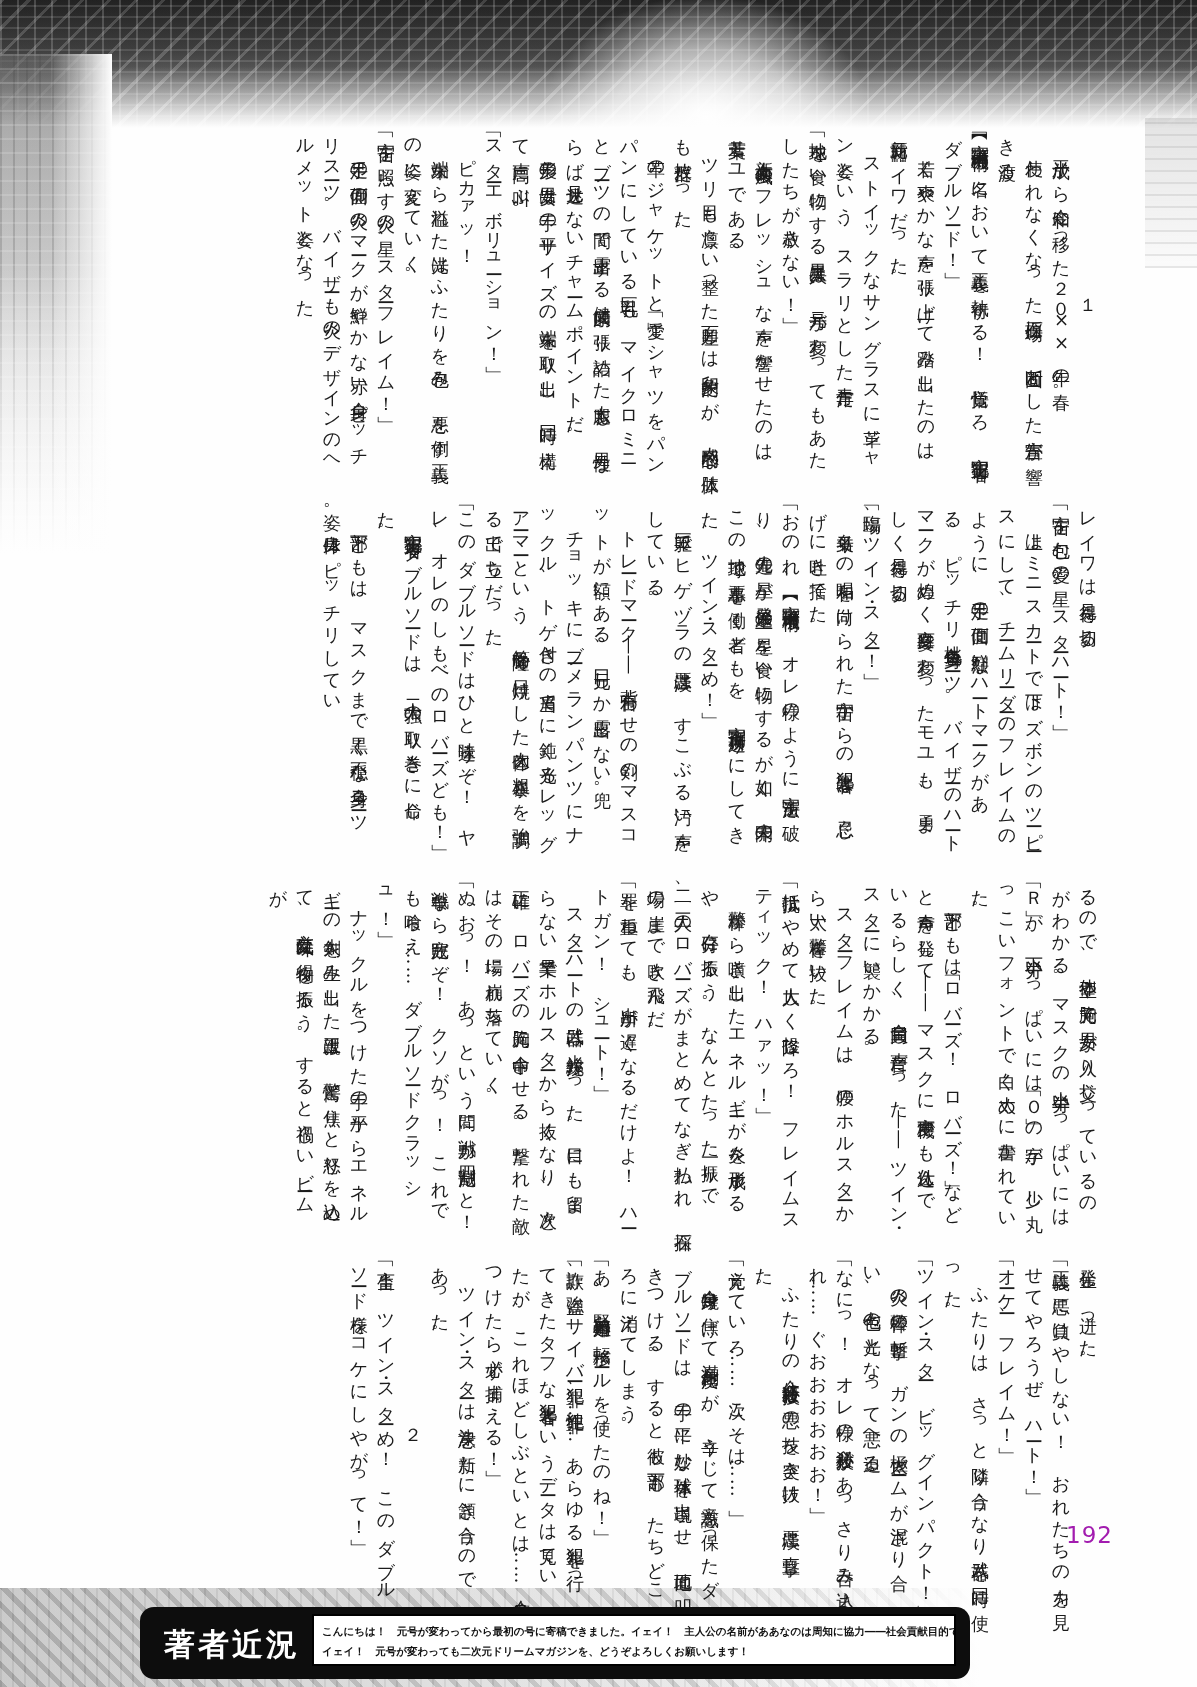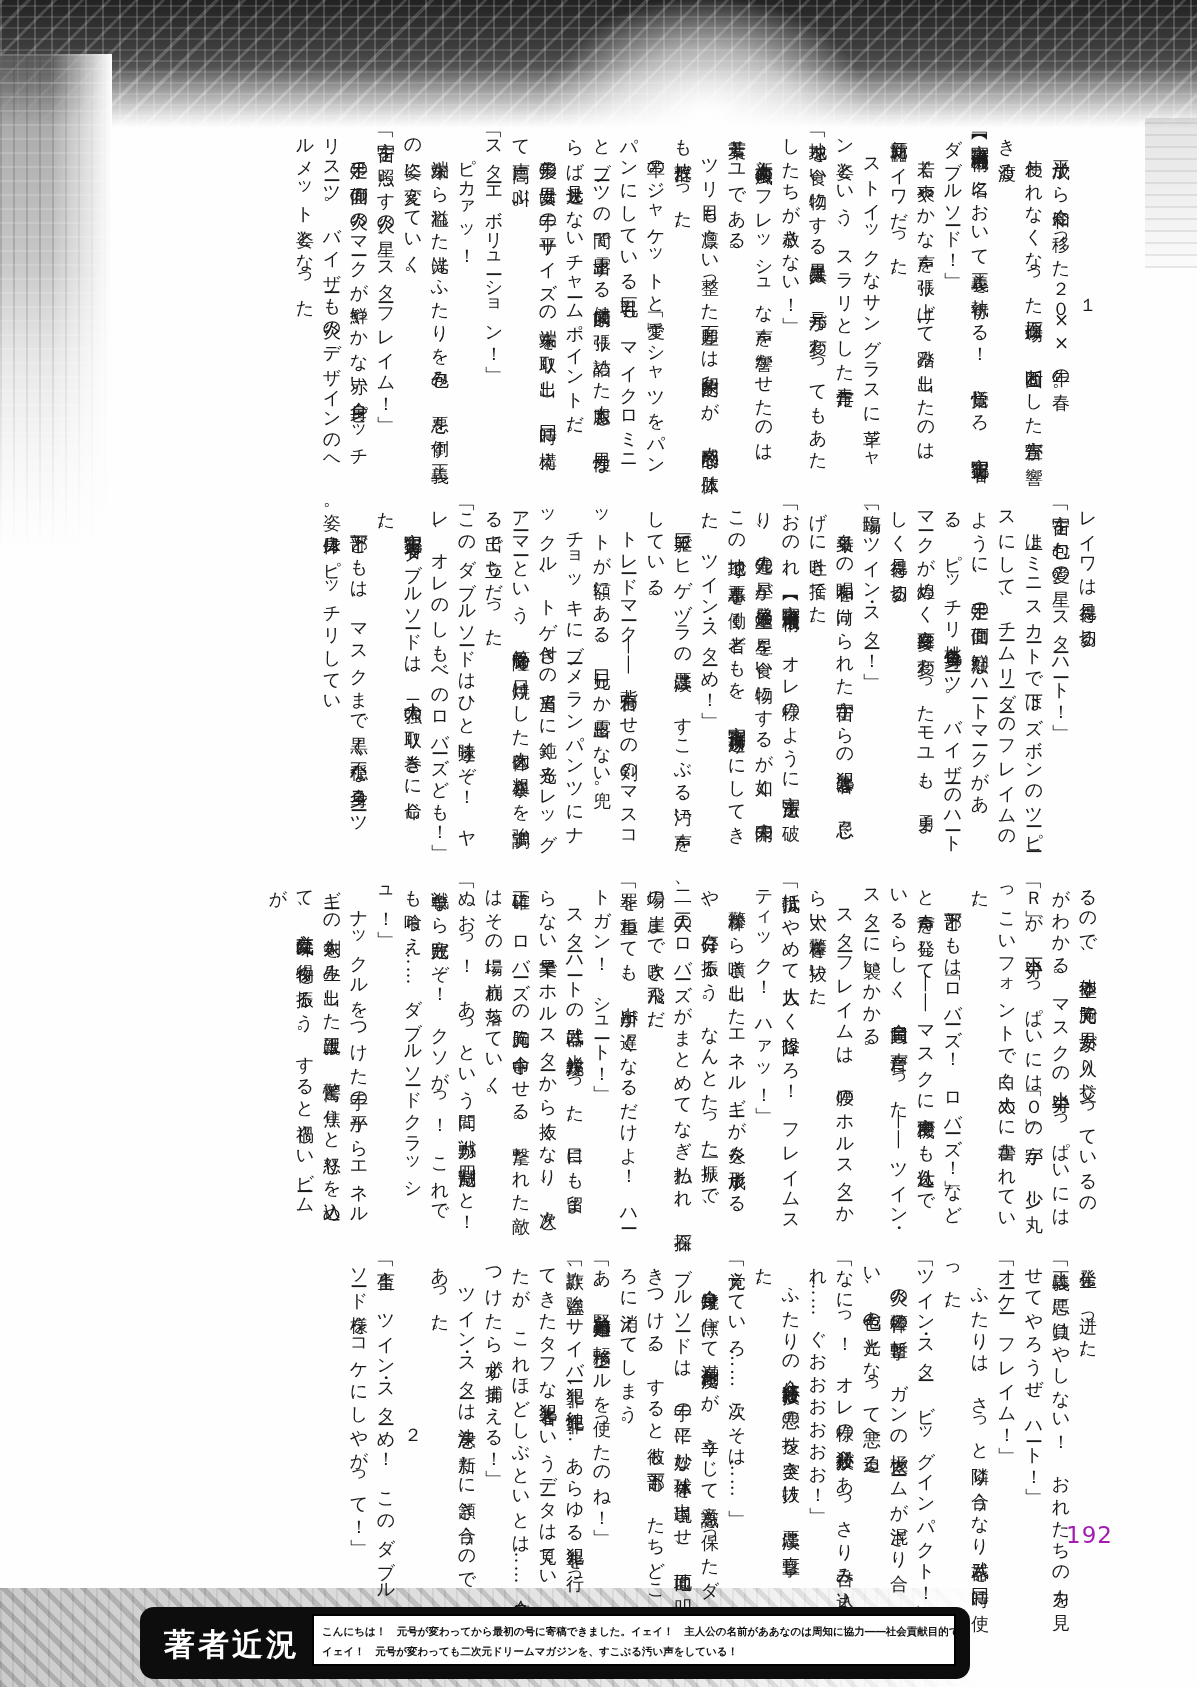--- a/index.html
+++ b/index.html
@@ -151,17 +151,17 @@
 　ツイン・スターは決意を新たに頷き合うのであった。
 　　　　　　　　２
 「畜生！　ツイン・スターめ！　このダブルソード様をコケにしやがって！」</div>
 
   <div class="page-number">192</div>
 
   <div class="author-bar">
     <div class="author-label">著者近況</div>
     <div class="author-note">
       <div class="note-line">こんにちは！　元号が変わってから最初の号に寄稿できました。イェイ！　主人公の名前がああなのは周知に協力――社会貢献目的です。</div>
-      <div class="note-line">イェイ！　元号が変わっても二次元ドリームマガジンを、すこぶる汚い声をしている！</div>
+      <div class="note-line">イェイ！　元号が変わっても二次元ドリームマガジンを、どうぞよろしくお願いします！</div>
     </div>
   </div>
 
 </div>
 
 </body></html>

